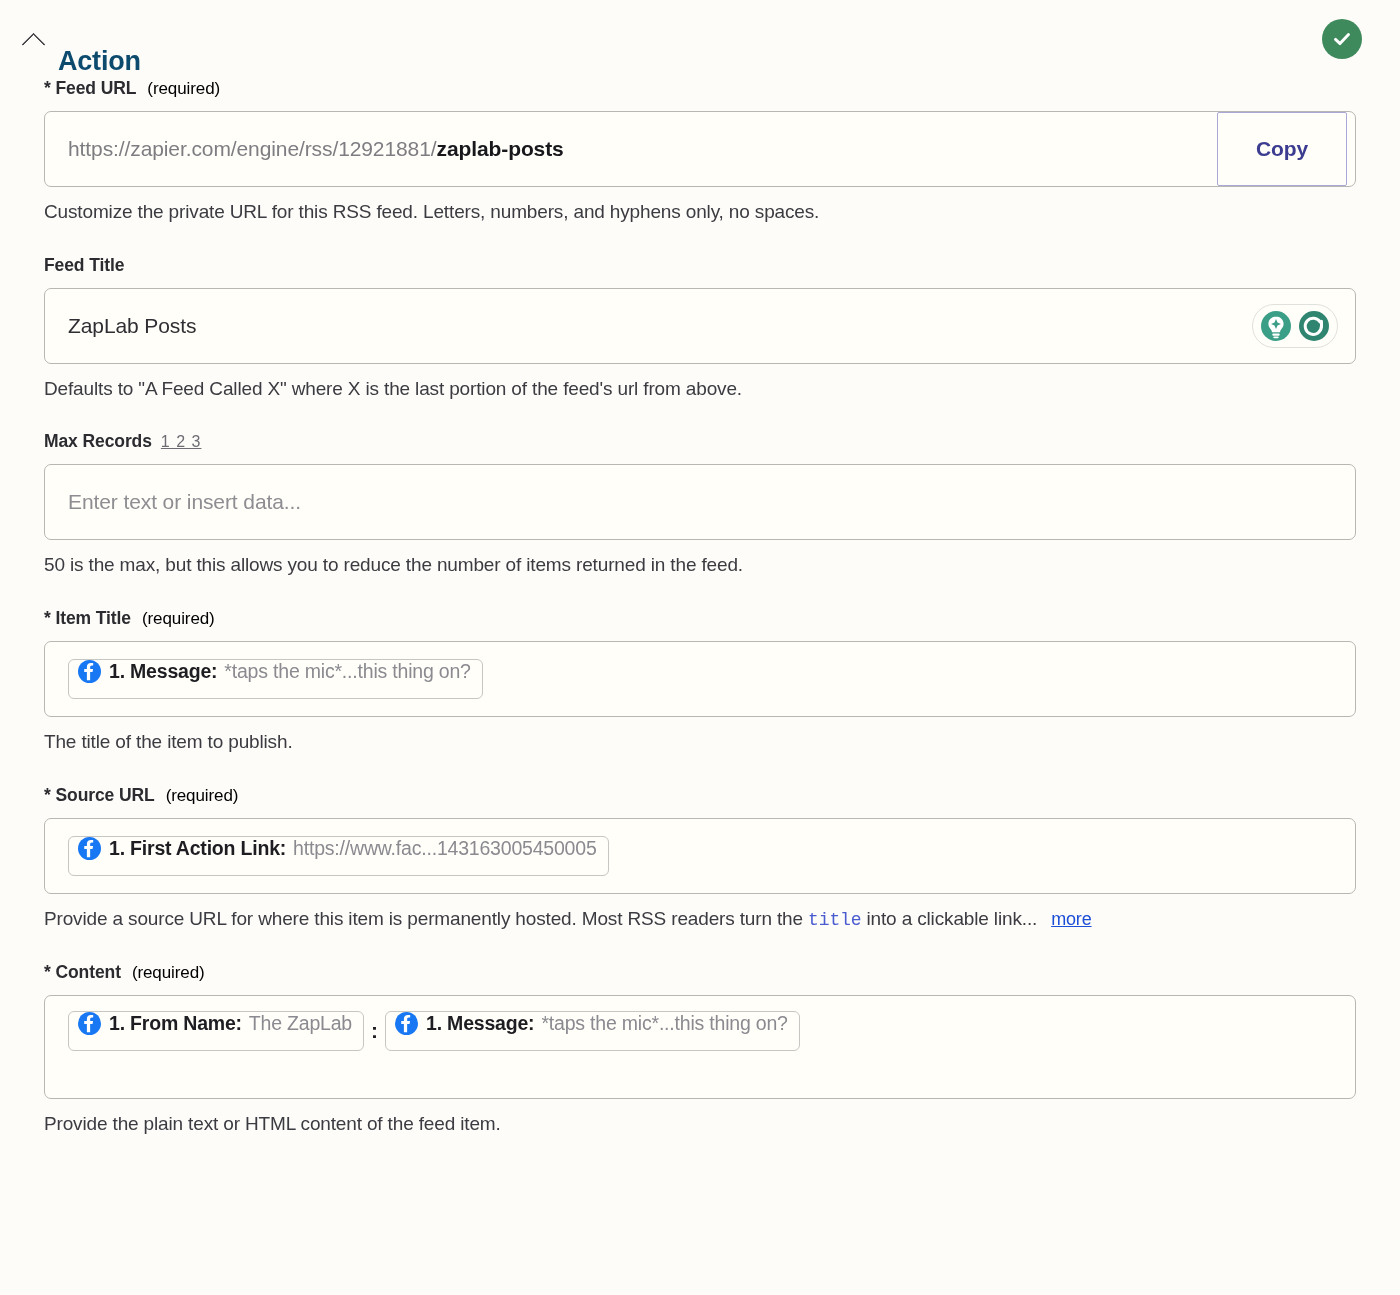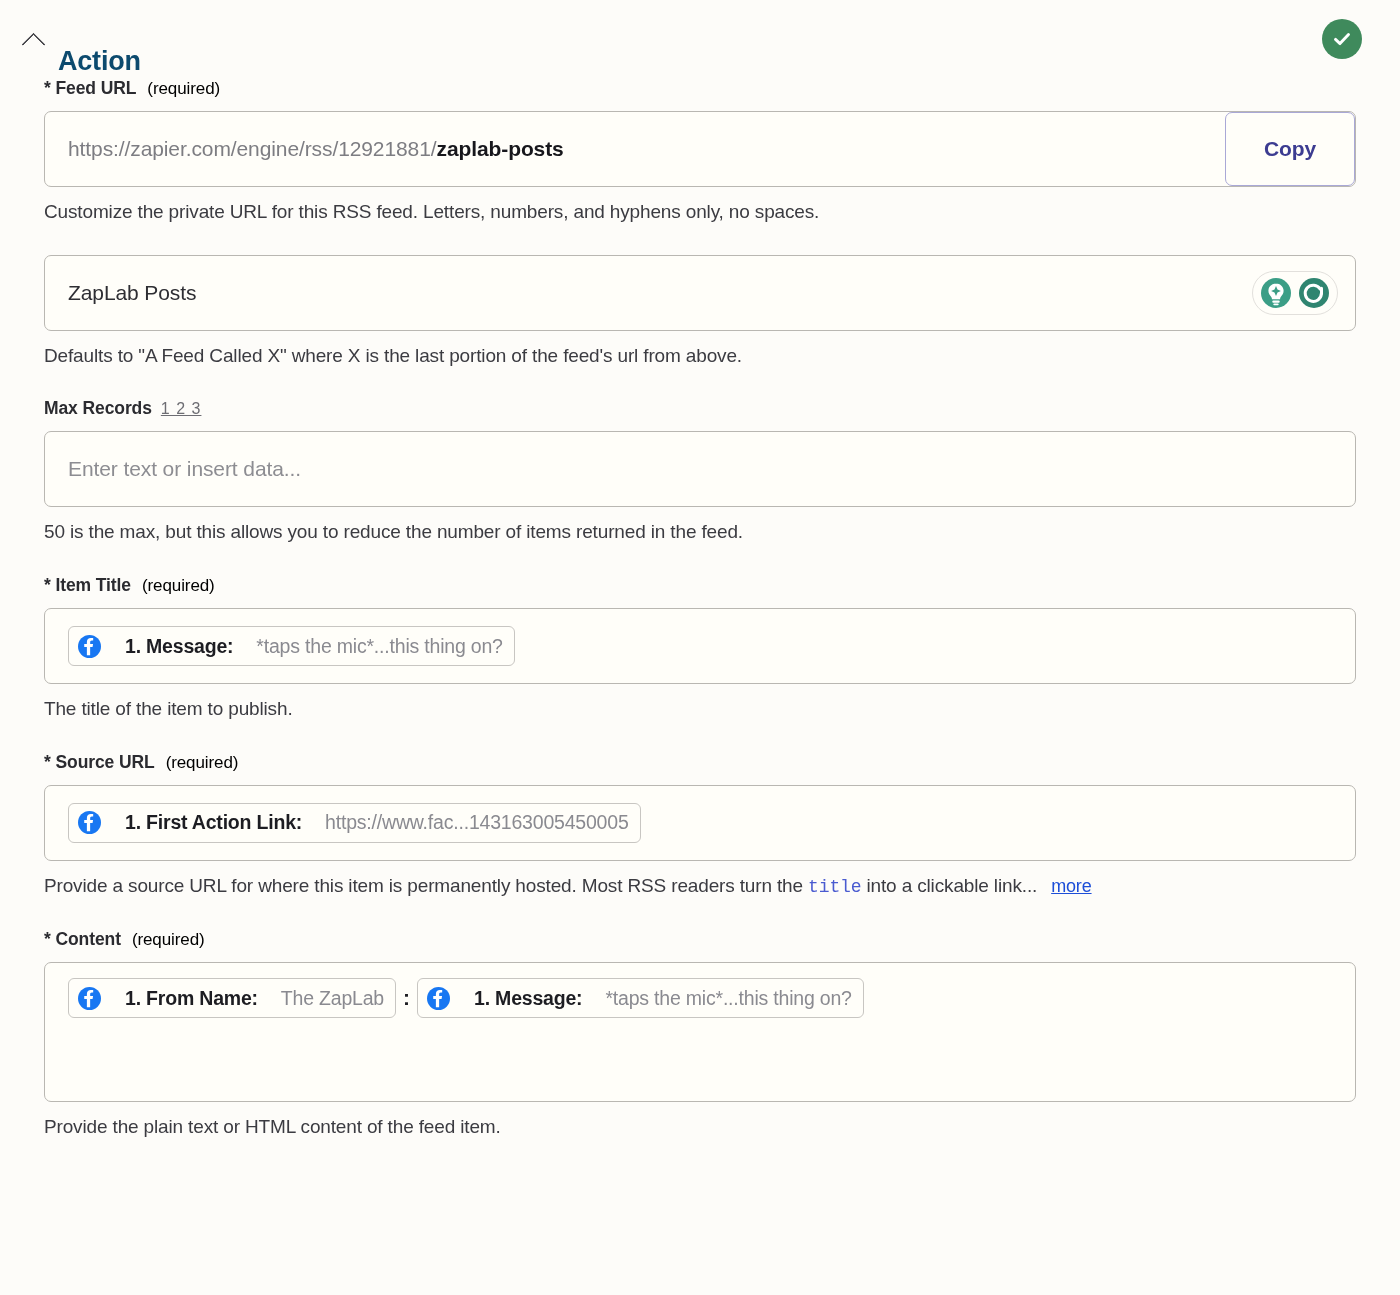--- a/index.html
+++ b/index.html
@@ -99,21 +99,21 @@
   .input-shell {
     border: 1px solid #b9b7b2;
     border-radius: 7px;
     background: #fffef9;
     height: 76px;
     display: flex;
     align-items: center;
     position: relative;
   }
   .input-shell.tall {
-    height: 140px;
+    height: 104px;
     align-items: flex-start;
     padding-top: 15px;
   }
   .input-text {
     padding-left: 23px;
     font-size: 21px;
     color: #2e2e33;
     letter-spacing: -0.1px;
     white-space: nowrap;
   }
@@ -121,26 +121,26 @@
   .input-text .url-slug { color: #17171c; font-weight: bold; }
   .placeholder {
     padding-left: 23px;
     font-size: 21px;
     color: #8d8d92;
     letter-spacing: -0.1px;
   }
 
   .copy-btn {
     position: absolute;
-    right: 0px;
+    right: 8px;
     top: 0px;
     height: 74px;
     width: 130px;
     border: 1px solid #a9a8d6;
-    border-radius: 7px;
+    border-radius: 2px;
     background: #fffef9;
     color: #3c3c91;
     font-size: 21px;
     font-weight: bold;
     font-family: "Liberation Sans", sans-serif;
     cursor: pointer;
     letter-spacing: -0.1px;
   }
 
   
@@ -178,30 +178,28 @@
     text-decoration: underline;
     font-size: 18px;
     margin-left: 14px;
     cursor: pointer;
   }
 
   
   .token-row { display: flex; align-items: center; padding-left: 23px; flex-wrap: nowrap; }
   .token {
     display: inline-flex;
-    align-items: center;
     border: 1px solid #c8c6c2;
     border-radius: 6px;
     background: #fffef9;
     height: 40px;
     padding: 0 11px 0 9px;
     font-size: 19.5px;
     letter-spacing: -0.2px;
     white-space: nowrap;
-    gap: 16px;
   }
   .token .fb-ico { width: 23px; height: 23px; flex: 0 0 23px; margin-right: 8px; display:block; }
   .token .tok-key { font-weight: bold; color: #1d1d22; }
   .token .tok-val { color: #8a8a90; margin-left: 7px; }
   .token-sep {
     font-weight: bold;
     font-size: 21px;
     color: #1d1d22;
     margin: 0 7px;
   }
@@ -229,20 +227,23 @@
     <div class="input-shell">
       <div class="input-text">
         <span class="url-prefix">https://zapier.com/engine/rss/12921881/</span><span class="url-slug">zaplab-posts</span>
       </div>
       <button class="copy-btn">Copy</button>
     </div>
     <div class="help-text">Customize the private URL for this RSS feed. Letters, numbers, and hyphens only, no spaces.</div>
   </div>
 
   <div class="field-block">
+    <div class="field-label">
+      <span>Feed Title</span>
+    </div>
     <div class="input-shell">
       <div class="input-text">ZapLab Posts</div>
       <div class="ai-pill">
         <span class="ico">
           <svg class="ico" viewBox="0 0 36 36" aria-hidden="true">
             <circle cx="18" cy="18" r="15" fill="#3b9e86"></circle>
             <path d="M18 8.5c-4.3 0-7.6 3.3-7.6 7.3 0 2.7 1.5 4.6 2.7 6 .5.6.8 1.2.8 1.9v.6h8.2v-.6c0-.7.3-1.3.8-1.9 1.2-1.4 2.7-3.3 2.7-6 0-4-3.3-7.3-7.6-7.3z" fill="#ffffff"></path>
             <rect x="14.3" y="25.6" width="7.4" height="2.1" rx="1" fill="#ffffff"></rect>
             <rect x="15.3" y="28.4" width="5.4" height="1.9" rx="0.95" fill="#ffffff"></rect>
             <path d="M18 11.1l1.5 3.4 3.4 1.5-3.4 1.5-1.5 3.4-1.5-3.4-3.4-1.5 3.4-1.5z" fill="#3b9e86"></path>

